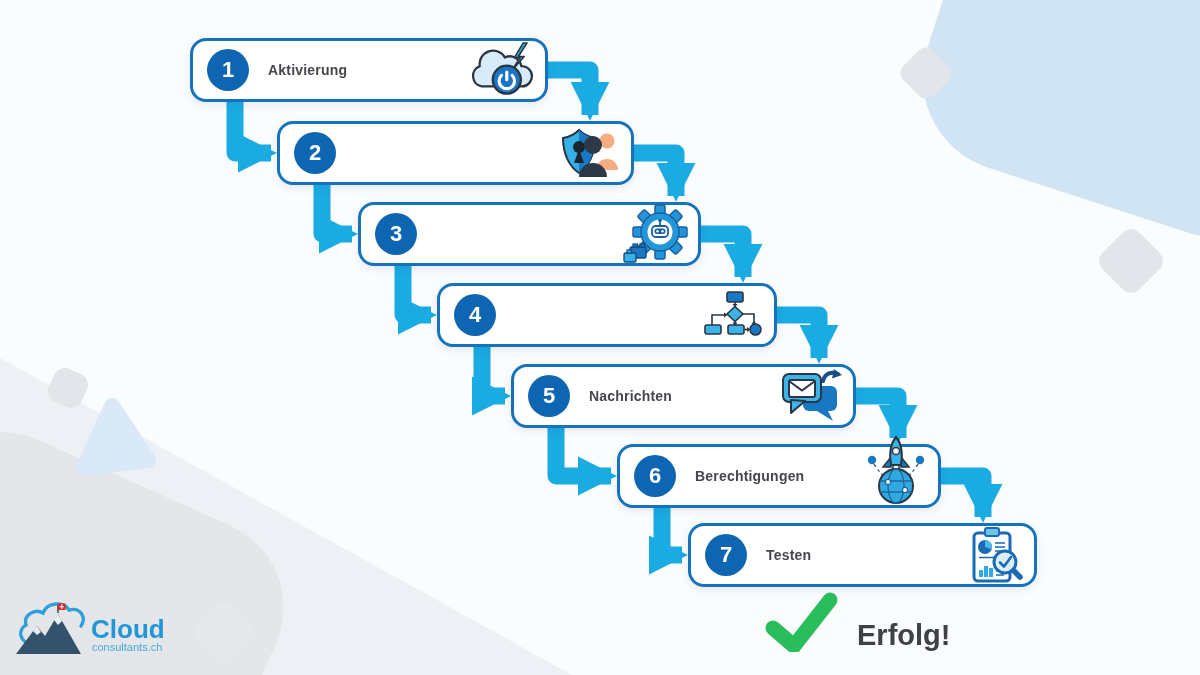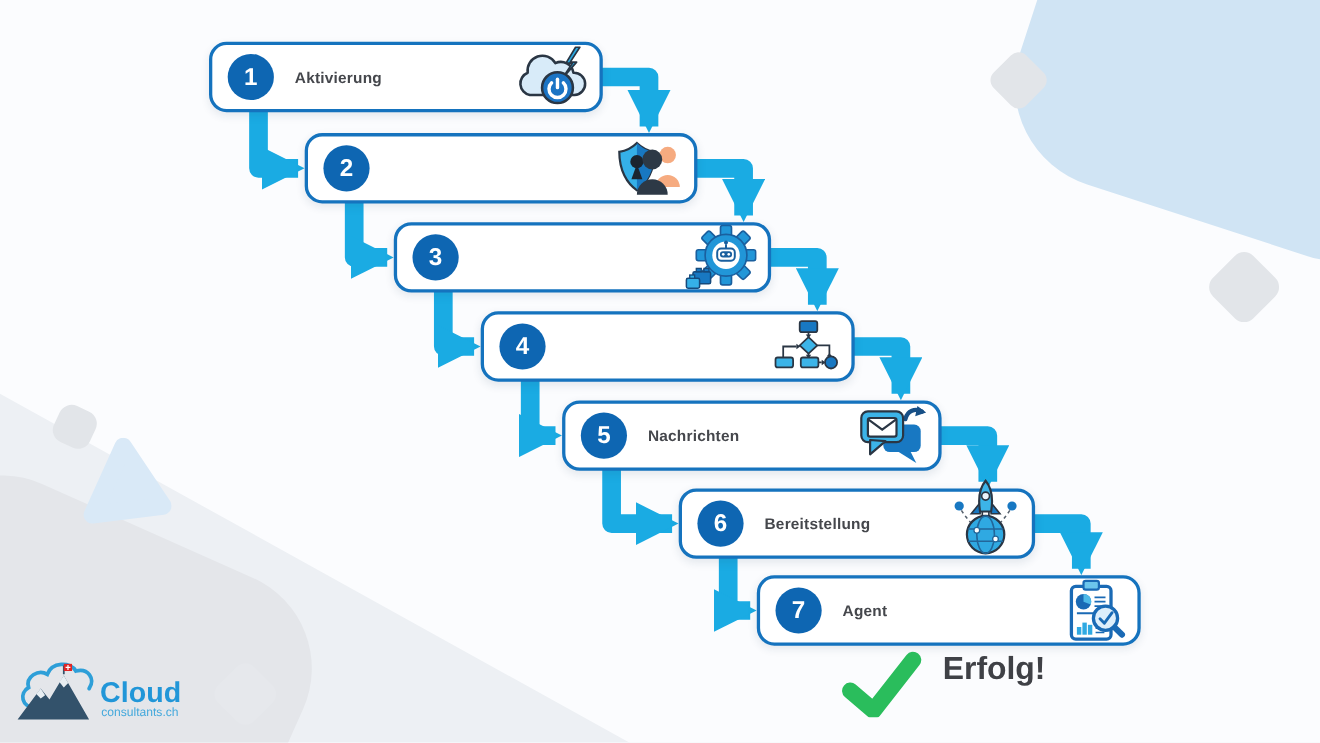--- a/index.html
+++ b/index.html
@@ -46,21 +46,21 @@
   .s7{left:688px;top:523px;width:349px;}
   .badge{
     flex:none;width:42px;height:42px;margin-left:14px;border-radius:50%;
     background:#0e66b2;color:#ffffff;font-size:22px;font-weight:bold;
     display:flex;align-items:center;justify-content:center;
   }
   .label{margin-left:19px;font-size:14px;font-weight:bold;color:#45474c;letter-spacing:.2px;white-space:nowrap;}
   .icon{position:absolute;right:10px;top:50%;transform:translateY(-50%);line-height:0;}
   .icon-rocket{top:-14px;transform:none;}
   
-  .success{position:absolute;left:763px;top:592px;z-index:2;display:flex;align-items:flex-start;}
+  .success{position:absolute;left:763px;top:592px;z-index:2;display:flex;align-items:flex-end;}
   .success-label{margin-left:18px;font-size:29px;font-weight:bold;color:#3f4146;}
   
   .logo{position:absolute;left:14px;top:598px;z-index:2;line-height:0;}
 </style>
 </head>
 <body>
 
 <div class="bg-band"></div>
 <div class="blob-topright"></div>
 <div class="diamond diamond-1"></div>
@@ -192,21 +192,21 @@
       <rect x="4" y="6" width="38" height="28" rx="6" fill="#3cb4e8" stroke="#2a3644" stroke-width="2"></rect>
       <path d="M12,32 L12,45 L26,33 Z" fill="#3cb4e8" stroke="#2a3644" stroke-width="2" stroke-linejoin="round"></path>
       <rect x="10" y="12" width="26" height="17" rx="2" fill="#ffffff" stroke="#2a3644" stroke-width="2"></rect>
       <path d="M10,13 L23,22.5 L36,13" fill="none" stroke="#2a3644" stroke-width="2"></path>
     </svg>
   </span>
 </div>
 
 <div class="step s6">
   <div class="badge">6</div>
-  <div class="label">Bereitstellung</div>
+  <div class="label">Berechtigungen</div>
   <span class="icon icon-rocket">
     <svg width="64" height="74" viewBox="0 0 64 74">
       <path d="M10,31 Q18,43 24,47" fill="none" stroke="#55606c" stroke-width="1.4" stroke-dasharray="3 3"></path>
       <path d="M54,31 Q46,43 40,47" fill="none" stroke="#55606c" stroke-width="1.4" stroke-dasharray="3 3"></path>
       <circle cx="8" cy="27" r="4.2" fill="#1878c2"></circle>
       <circle cx="56" cy="27" r="4.2" fill="#1878c2"></circle>
       <circle cx="32" cy="53" r="17" fill="#2fa9e2" stroke="#2a3644" stroke-width="2"></circle>
       <ellipse cx="32" cy="53" rx="8" ry="17" fill="none" stroke="#22669a" stroke-width="1.4"></ellipse>
       <path d="M16,48 h32 M16,59 h32" stroke="#22669a" stroke-width="1.4"></path>
       <circle cx="24" cy="49" r="2.6" fill="#ffffff" stroke="#22669a" stroke-width="1.2"></circle>
@@ -215,21 +215,21 @@
       <path d="M37,24 L45,34 L37,34 Z" fill="#1878c2" stroke="#2a3644" stroke-width="1.5"></path>
       <path d="M32,4 C37,10 39,20 37,32 H27 C25,20 27,10 32,4 Z" fill="#3cb4e8" stroke="#2a3644" stroke-width="2"></path>
       <circle cx="32" cy="18" r="3.6" fill="#eaf4fb" stroke="#2a3644" stroke-width="1.5"></circle>
       <path d="M29,32 v4 M35,32 v4" stroke="#2a3644" stroke-width="1.5"></path>
     </svg>
   </span>
 </div>
 
 <div class="step s7">
   <div class="badge">7</div>
-  <div class="label">Agent</div>
+  <div class="label">Testen</div>
   <span class="icon">
     <svg width="60" height="58" viewBox="0 0 60 58">
       <rect x="10" y="7" width="36" height="48" rx="4" fill="#ffffff" stroke="#1a6ab5" stroke-width="3"></rect>
       <rect x="21" y="2" width="14" height="8" rx="2" fill="#6cc6ec" stroke="#1a6ab5" stroke-width="2"></rect>
       <circle cx="21" cy="21" r="7" fill="#1a6ab5"></circle>
       <path d="M21,21 L21,14 A7,7 0 0 1 27.6,23.5 Z" fill="#4db9e8"></path>
       <path d="M31,17 h10 M31,21 h10 M31,25 h10 M15,31.5 h24" stroke="#1a6ab5" stroke-width="1.6"></path>
       <rect x="15" y="44" width="4" height="7" fill="#2fa9e2"></rect>
       <rect x="20" y="40" width="4" height="11" fill="#2fa9e2"></rect>
       <rect x="25" y="42" width="4" height="9" fill="#2fa9e2"></rect>

